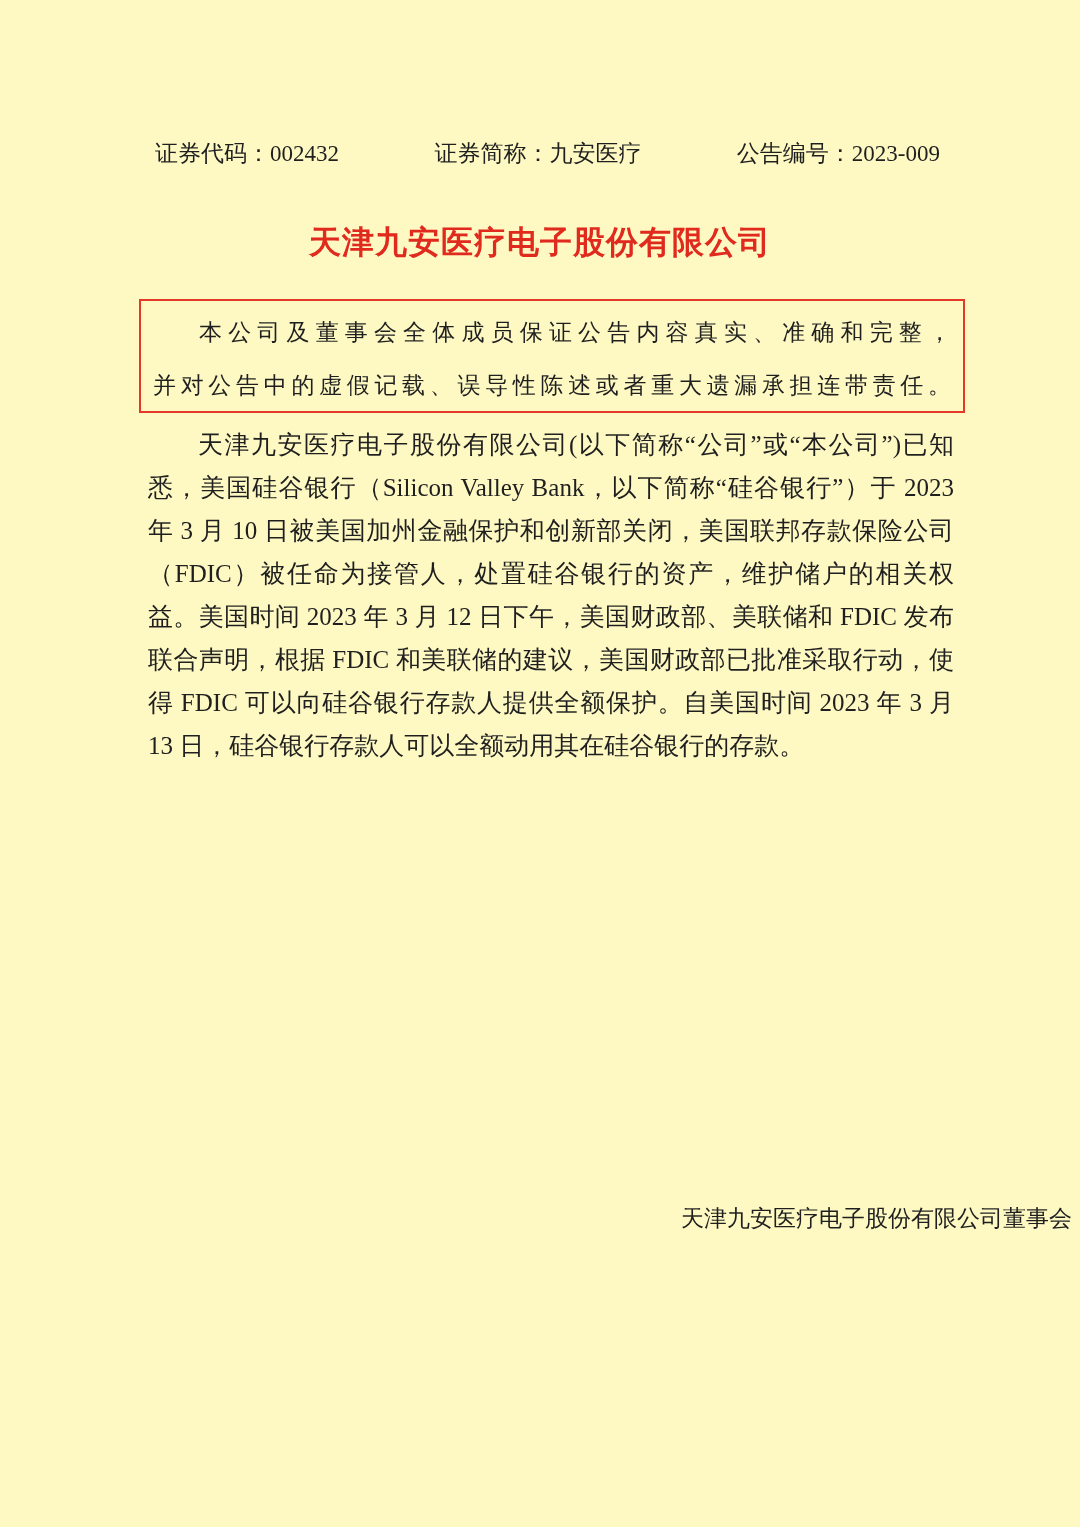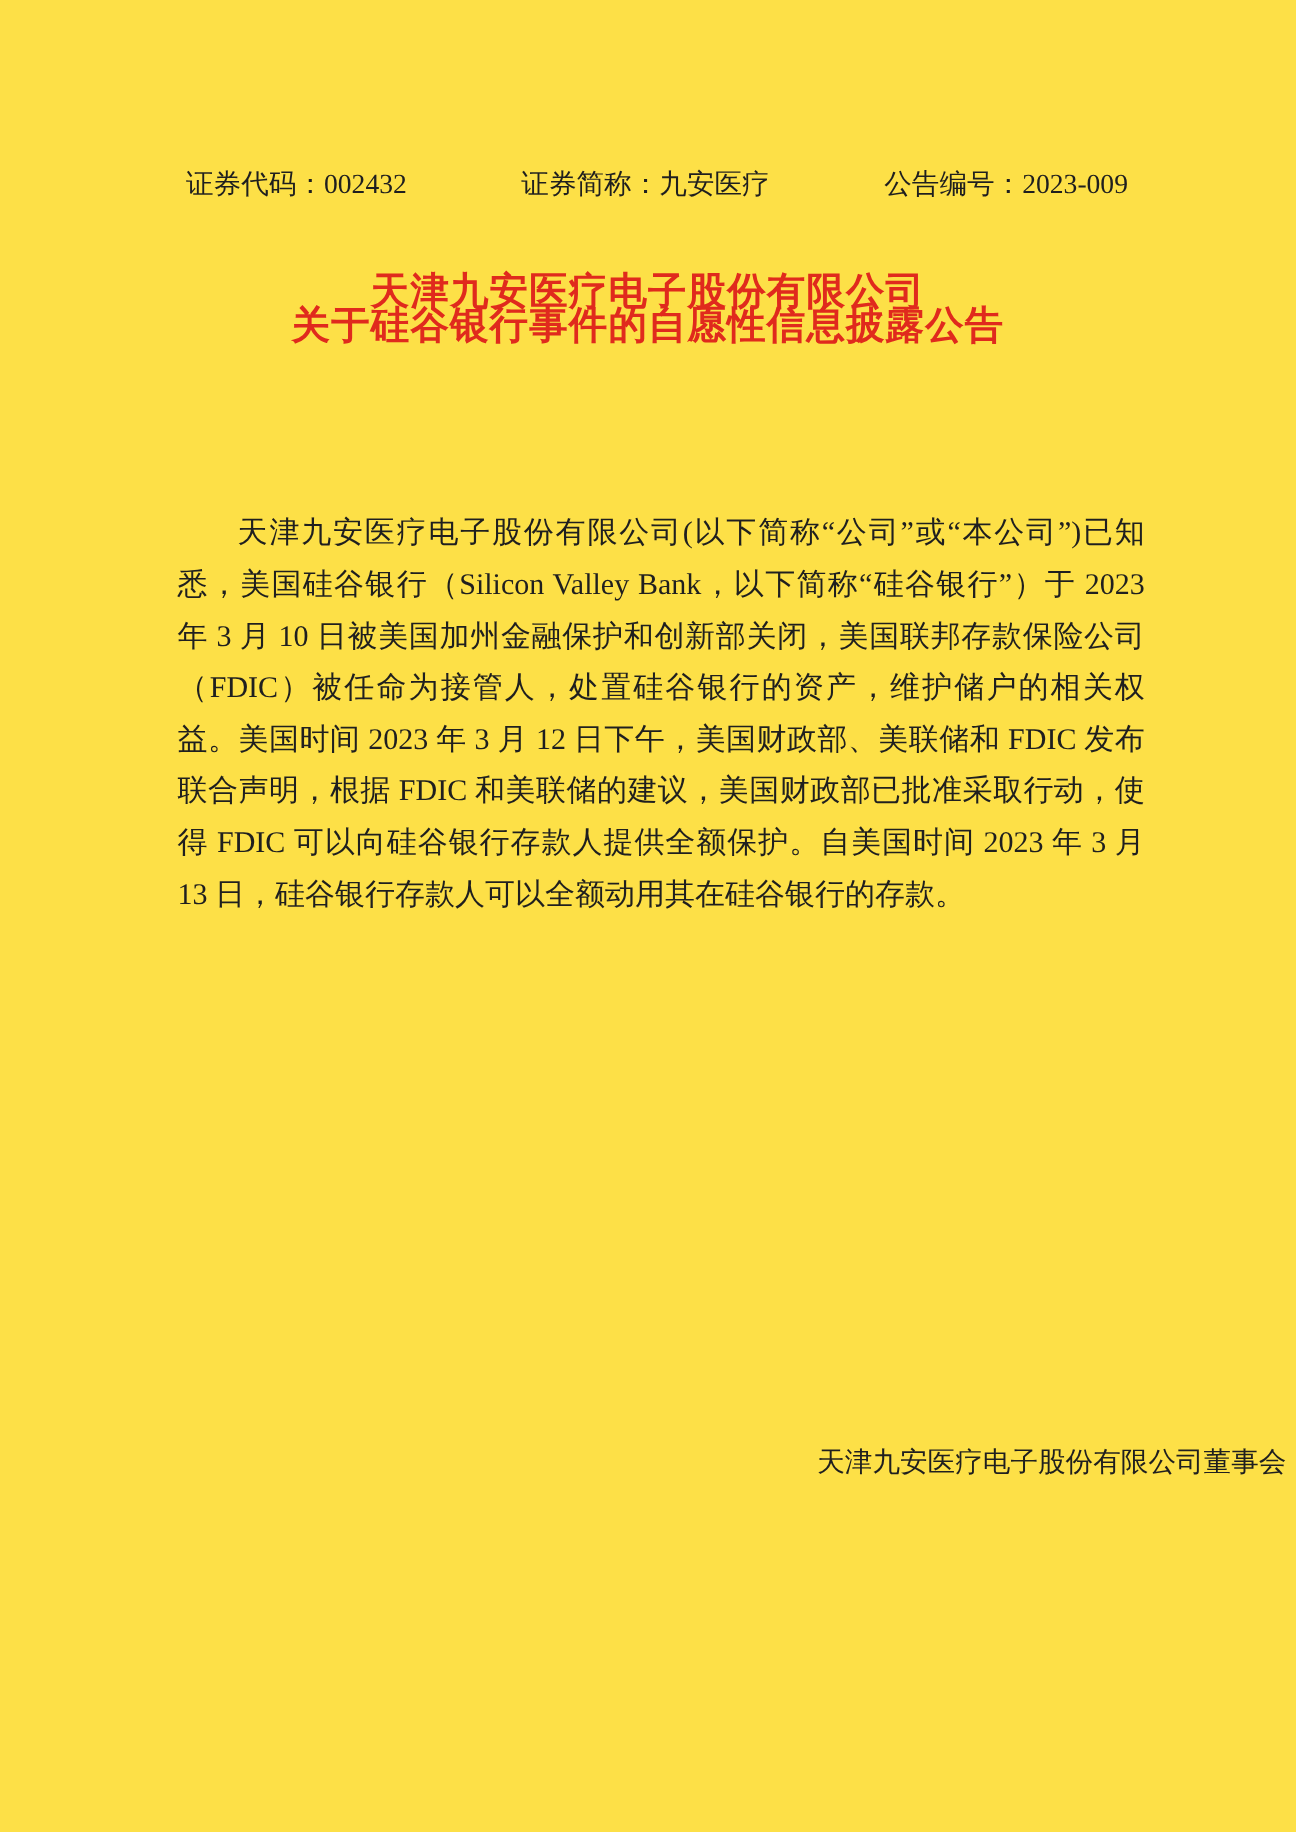--- a/index.html
+++ b/index.html
@@ -1,20 +1,20 @@
 <!DOCTYPE html>
 <html><head>
 <meta charset="utf-8">
 <style>
   html, body { margin: 0; padding: 0; background: #ffffff; }
   .page {
     position: relative;
     width: 1080px;
     height: 1527px;
-    background: #fde047;
+    background: #fef9c3;
     font-family: "Liberation Serif", "DejaVu Serif", serif;
     color: #1f1f1f;
     overflow: hidden;
   }
 
   
   .header-line {
     position: absolute;
     top: 140px;
     left: 155px;
@@ -93,22 +93,25 @@
 
 <div class="page">
 
   <div class="header-line">
     <span>证券代码：002432</span>
     <span>证券简称：九安医疗</span>
     <span>公告编号：2023-009</span>
   </div>
 
   <div class="doc-title t1">天津九安医疗电子股份有限公司</div>
-  <div class="doc-title t2">关于硅谷银行事件的自愿性信息披露公告</div>
 
+  <div class="statement-box">
+    <div class="stmt-line indent">本公司及董事会全体成员保证公告内容真实、准确和完整，</div>
+    <div class="stmt-line">并对公告中的虚假记载、误导性陈述或者重大遗漏承担连带责任。</div>
+  </div>
 
   <div class="body-text">
     <p>天津九安医疗电子股份有限公司(以下简称“公司”或“本公司”)已知悉，美国硅谷银行（Silicon Valley Bank，以下简称“硅谷银行”）于 2023 年 3 月 10 日被美国加州金融保护和创新部关闭，美国联邦存款保险公司（FDIC）被任命为接管人，处置硅谷银行的资产，维护储户的相关权益。美国时间 2023 年 3 月 12 日下午，美国财政部、美联储和 FDIC 发布联合声明，根据 FDIC 和美联储的建议，美国财政部已批准采取行动，使得 FDIC 可以向硅谷银行存款人提供全额保护。自美国时间 2023 年 3 月 13 日，硅谷银行存款人可以全额动用其在硅谷银行的存款。</p>
   </div>
 
   <div class="signature-block">
     <div>天津九安医疗电子股份有限公司董事会</div>
   </div>
 
 </div>

